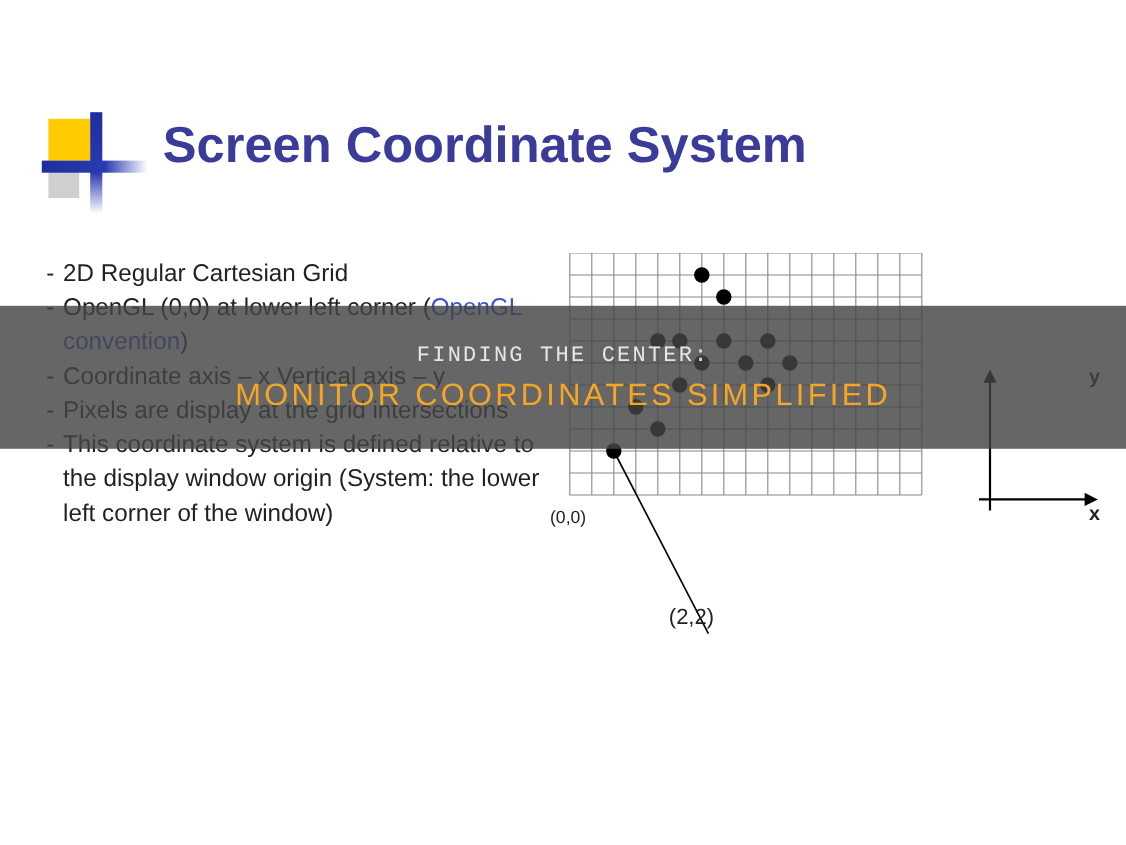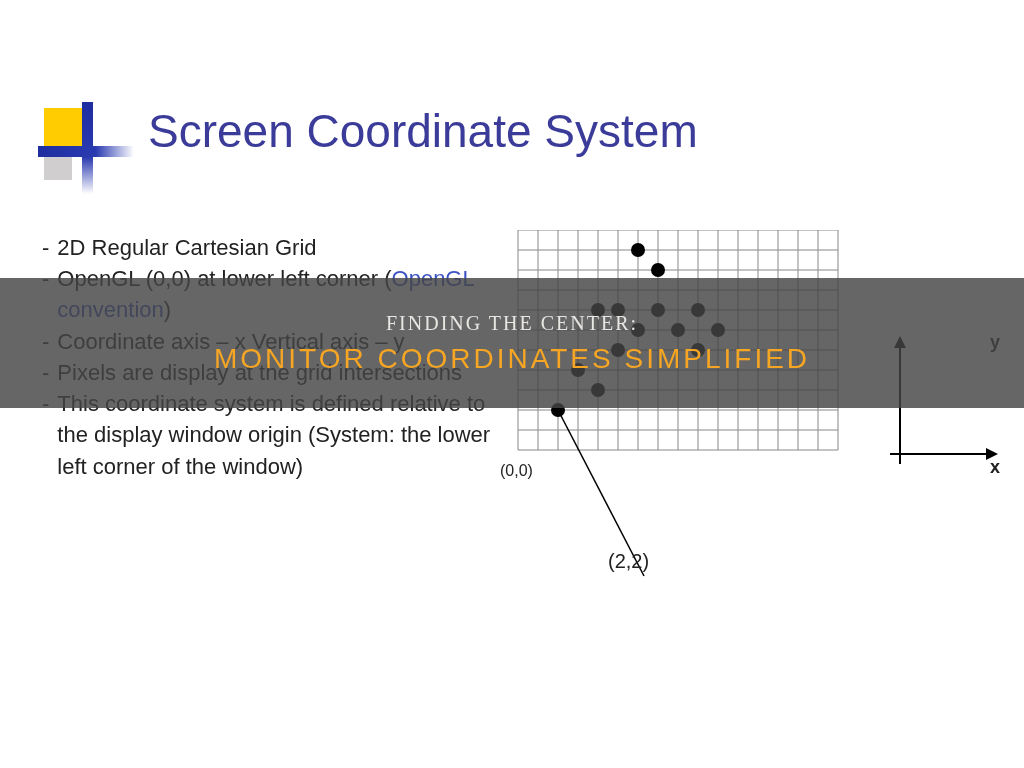--- a/index.html
+++ b/index.html
@@ -49,21 +49,21 @@
     width: 11px;
     height: 92px;
     background: linear-gradient(to bottom, #1e2ea0 0%, #2a3ab0 60%, rgba(42,58,176,0) 100%);
   }
   .title {
     position: absolute;
     top: 104px;
     left: 148px;
     font-size: 46px;
     color: #3b3b99;
-    font-weight: 400;
+    font-weight: 700;
   }
   .bullets {
     position: absolute;
     top: 232px;
     left: 42px;
     width: 460px;
     font-size: 22px;
     color: #222;
     line-height: 1.42;
   }
@@ -122,21 +122,21 @@
     background: rgba(68,68,68,0.82);
     display: flex;
     flex-direction: column;
     justify-content: center;
     align-items: center;
   }
   .overlay-line1 {
     color: #e8e6e2;
     font-size: 20px;
     letter-spacing: 2px;
-    font-family: Liberation Serif, serif;
+    font-family: Liberation Mono, monospace;
     margin-bottom: 8px;
   }
   .overlay-line2 {
     color: #f6a623;
     font-size: 28px;
     letter-spacing: 3px;
     font-family: Arial, sans-serif;
   }
 </style>
 </head>

